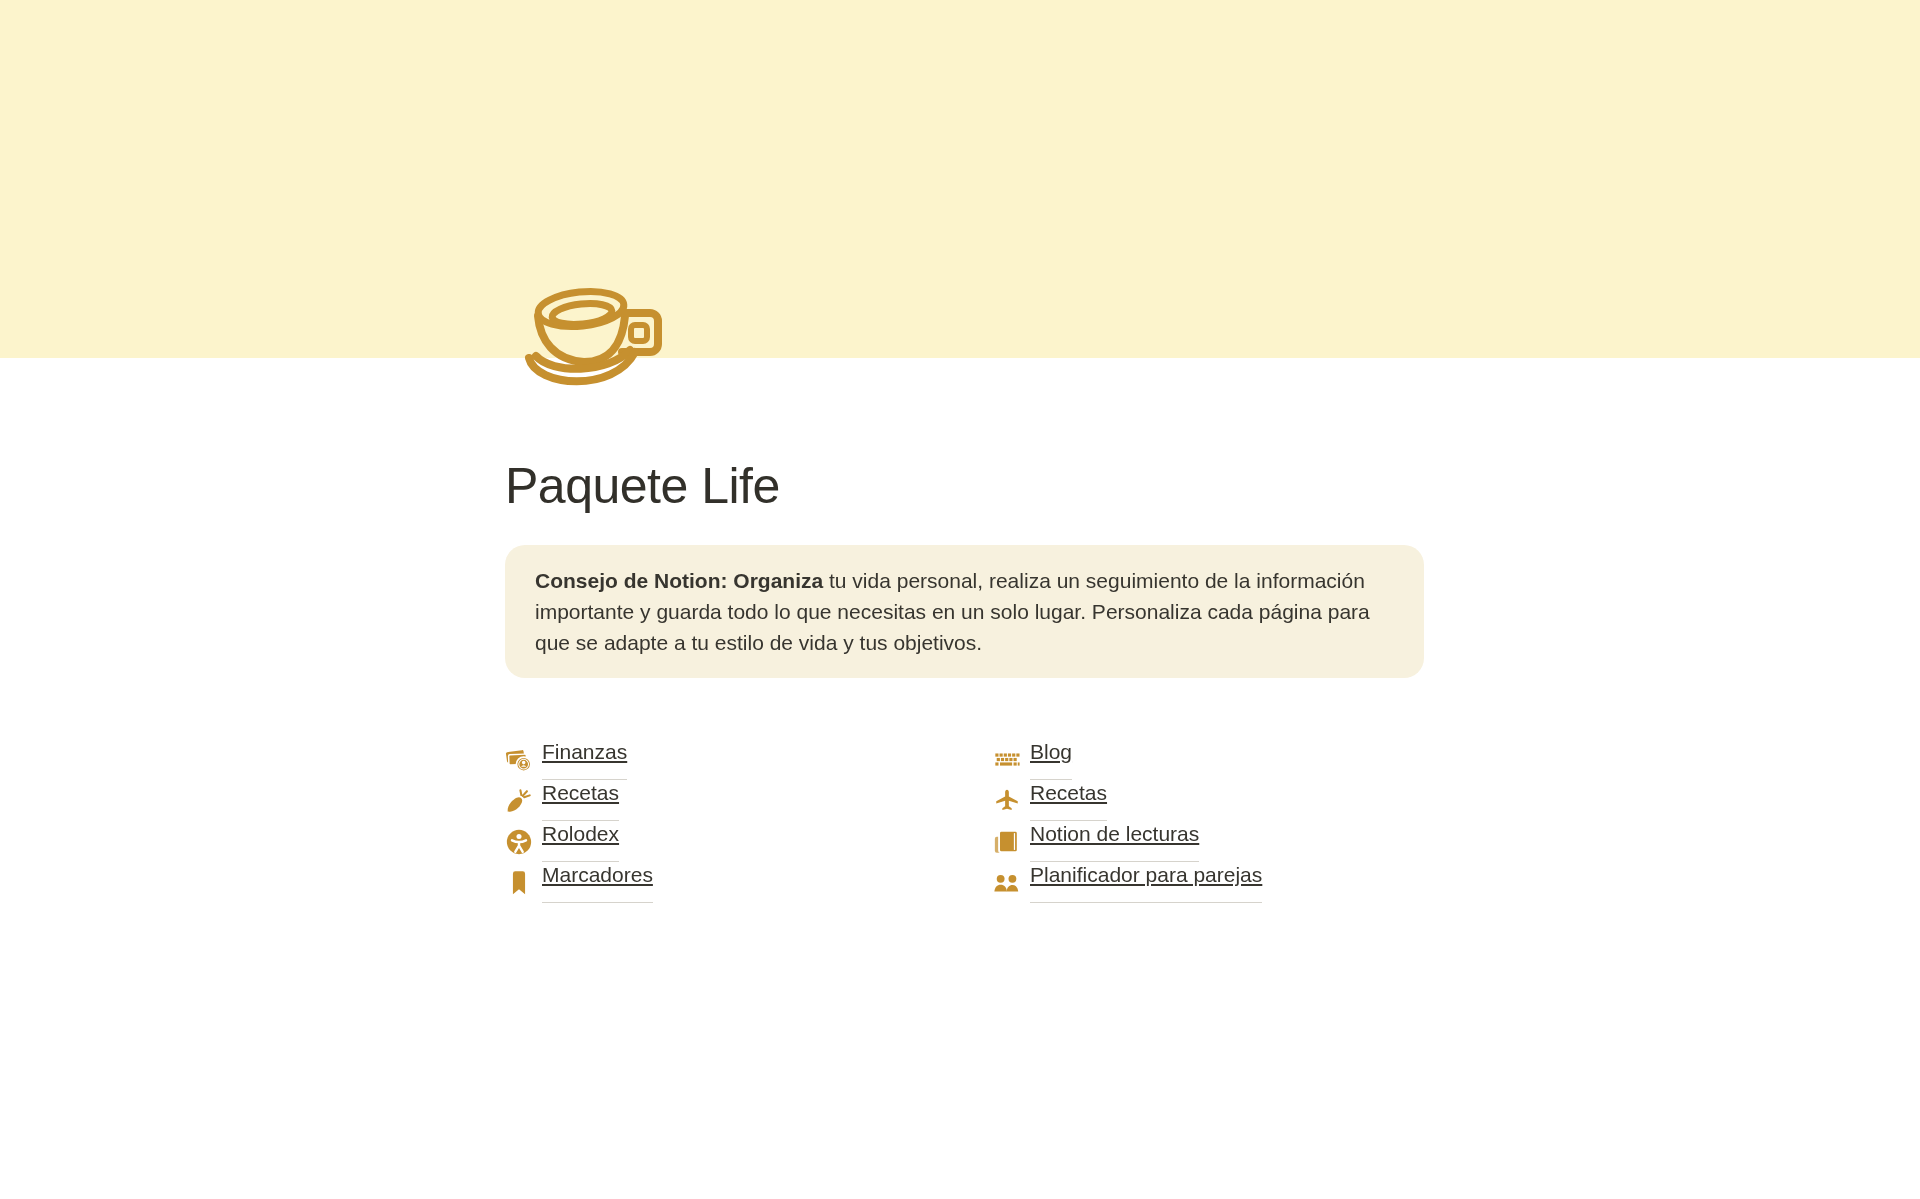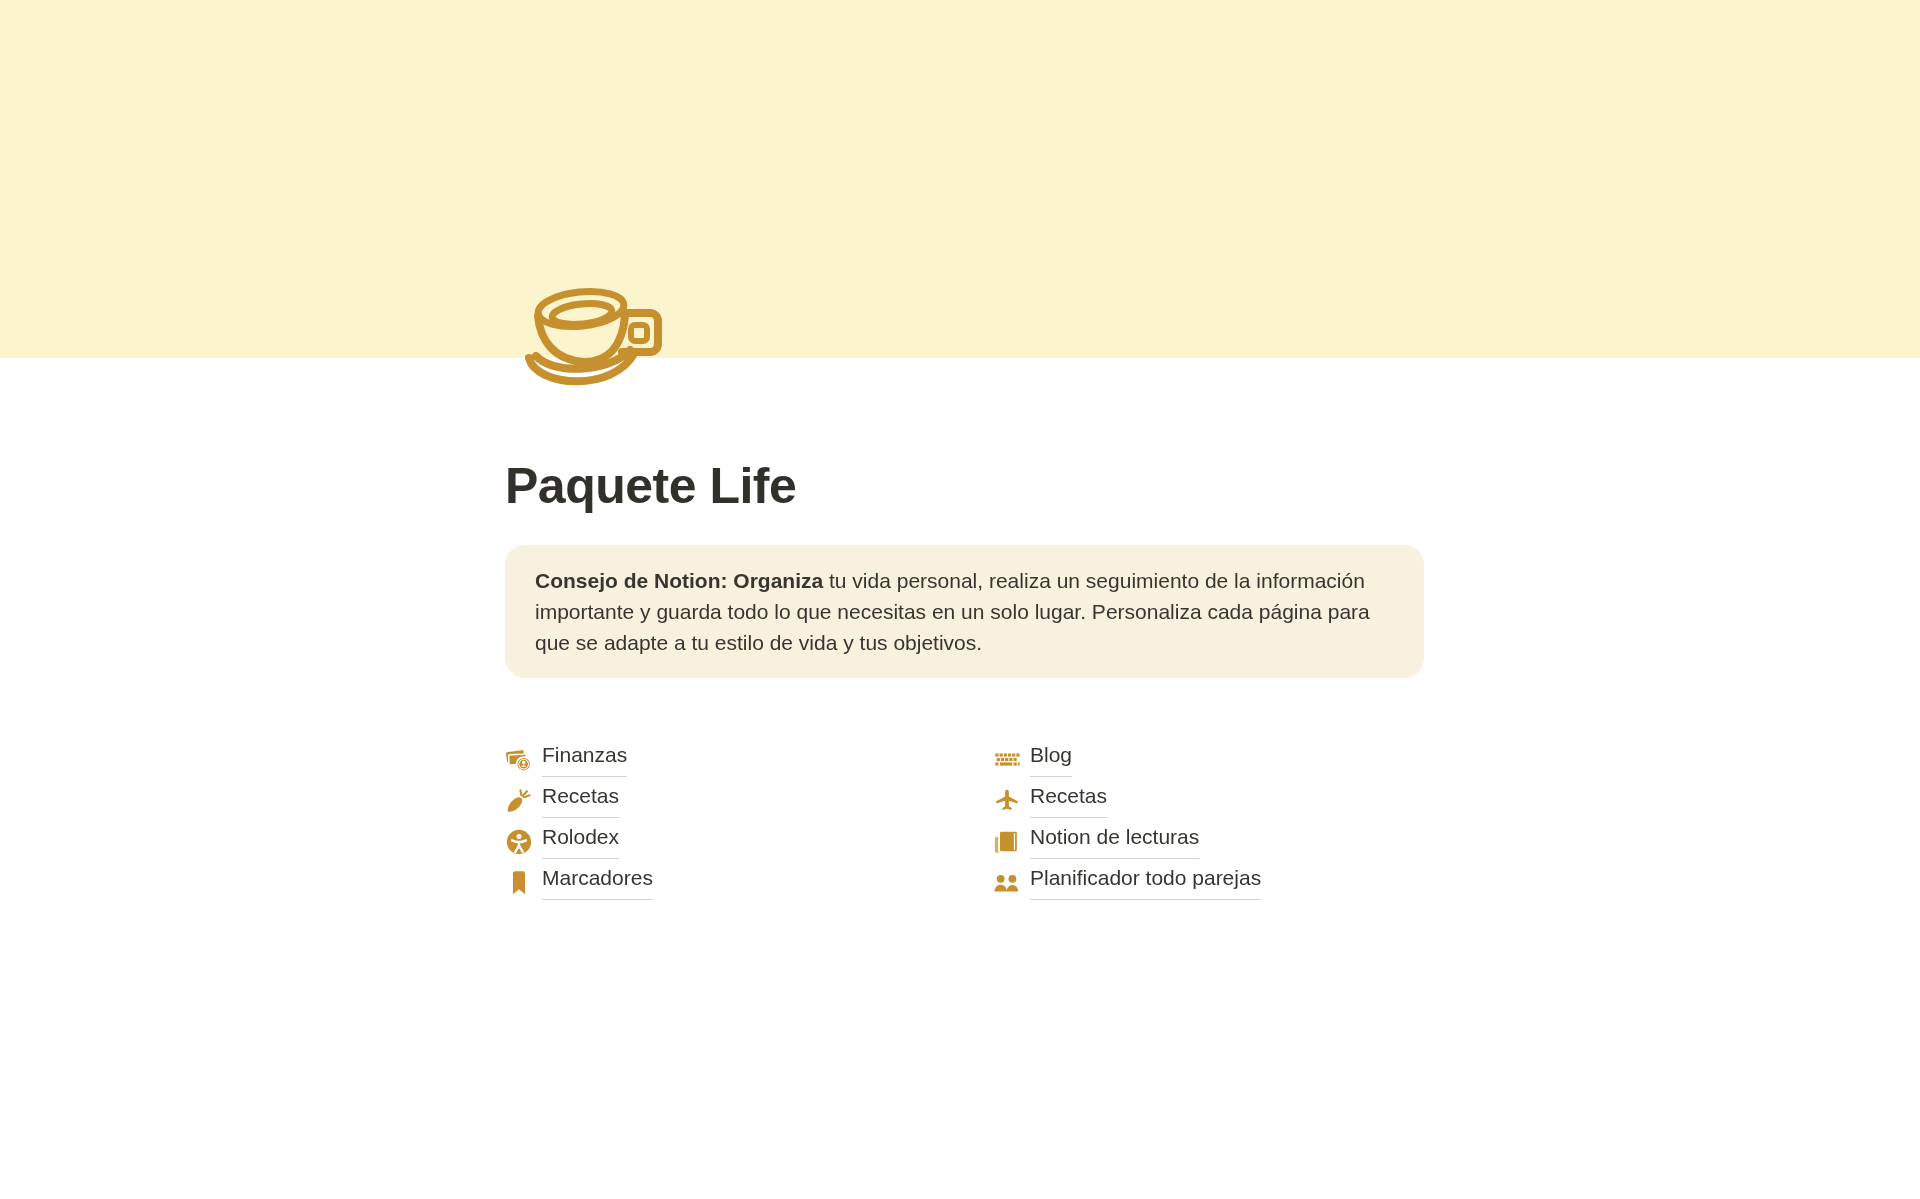--- a/index.html
+++ b/index.html
@@ -16,37 +16,37 @@
   body{
     width:1920px;height:1199px;position:relative;overflow:hidden;
     background:var(--page-bg);
     color:var(--text);
     font-family:"Liberation Sans", sans-serif;
   }
   .cover{position:absolute;left:0;top:0;width:1920px;height:358px;background:var(--cover);}
   .page-icon{position:absolute;left:524px;top:280px;width:140px;height:124px;color:var(--accent);cursor:pointer;}
   .content{position:absolute;left:505px;top:458px;width:919px;}
   .page-title{
-    margin:0;font-size:50px;line-height:56px;font-weight:700;
+    margin:0;font-size:50px;line-height:56px;font-weight:400;
     letter-spacing:-0.5px;color:var(--title-text);cursor:text;
   }
   .callout{
     margin-top:31px;background:var(--callout-bg);border-radius:20px;
     padding:20px 30px;font-size:21px;line-height:31px;color:var(--text);
   }
   .callout .bold{font-weight:700;}
   .links{margin-top:61px;display:flex;}
   .col-left{width:458px;}
   .col-right{margin-left:30px;flex:1;}
   .link-row{height:41px;display:flex;align-items:center;cursor:pointer;}
   .link-icon{width:28px;height:28px;margin-right:9px;flex:none;color:var(--accent);}
   .link-icon svg{display:block;width:100%;height:100%;}
   .link-label{
     font-size:21px;line-height:25px;color:var(--text);
-    border-bottom:1.5px solid var(--underline);padding-bottom:9px;
+    border-bottom:1.5px solid var(--underline);padding-bottom:15px;text-decoration:underline;
   }
 </style>
 </head>
 <body>
 
 <div class="cover"></div>
 
 <div class="page-icon">
   <svg viewBox="0 0 140 124" fill="none" stroke="currentColor" stroke-linecap="round">
     <ellipse cx="57" cy="29" rx="43" ry="17" transform="rotate(-6 57 29)" stroke-width="7"></ellipse>
@@ -165,18 +165,18 @@
 
       <div class="link-row">
         <span class="link-icon">
           <svg viewBox="0 0 30 30" fill="currentColor">
             <circle cx="8.2" cy="10.5" r="4.2"></circle>
             <path d="M1.5,24 c0.3,-4.5 3,-7.2 6.7,-7.2 c3.7,0 6.4,2.7 6.7,7.2 z"></path>
             <circle cx="20.8" cy="10.5" r="4.2"></circle>
             <path d="M14.6,24 c0.3,-4.2 2.9,-6.8 6.2,-6.8 c3.3,0 5.9,2.6 6.2,6.8 z"></path>
           </svg>
         </span>
-        <span class="link-label">Planificador todo parejas</span>
+        <span class="link-label">Planificador para parejas</span>
       </div>
 
     </div>
   </div>
 </div>
 
 </body></html>

